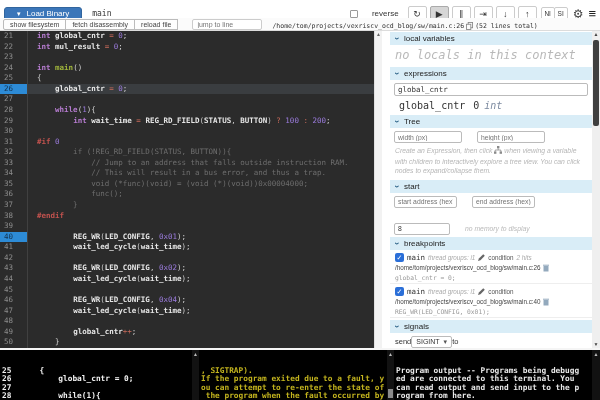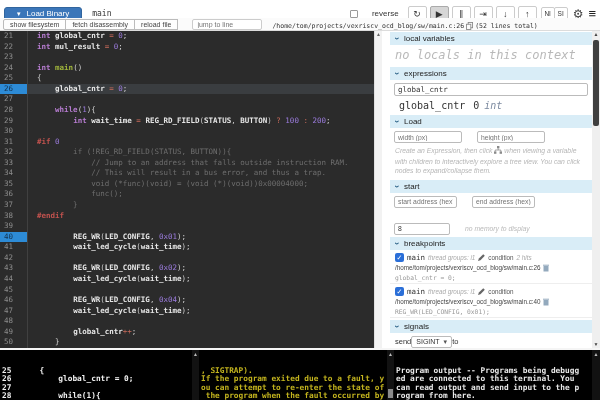--- a/index.html
+++ b/index.html
@@ -243,21 +243,21 @@
       <span class="chev">›</span>
       <span class="ptitle">expressions</span>
     </div>
     <input class="expin" value="global_cntr" style="">
     <div class="exprow">
       <span>global_cntr</span><span class="val">0</span><span class="typ">int</span>
     </div>
 
     <div class="phead">
       <span class="chev">›</span>
-      <span class="ptitle">Load</span>
+      <span class="ptitle">Tree</span>
     </div>
     <div class="inrow">
       <input class="sin" style="width: 68px;" placeholder="width (px)">
       <input class="sin" style="width: 68px;" placeholder="height (px)">
     </div>
     <div class="hint">
       <span>Create an Expression, then click</span>
       <span style="display:inline-block;vertical-align:middle;">
         <svg width="8" height="8" viewBox="0 0 8 8">
             <rect x="3" y="0" width="2.4" height="2.4" fill="#8a8a8a"></rect>

